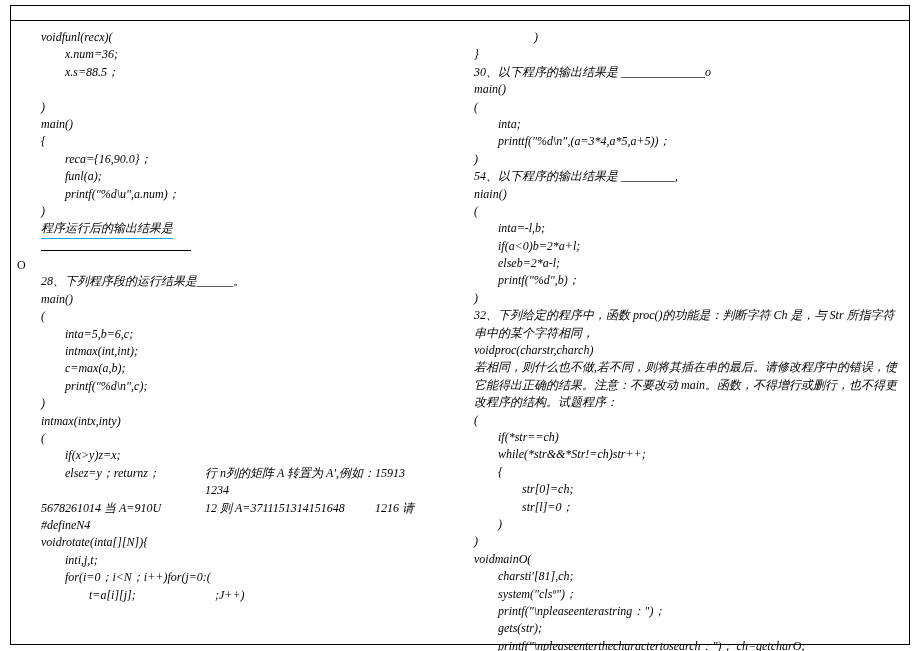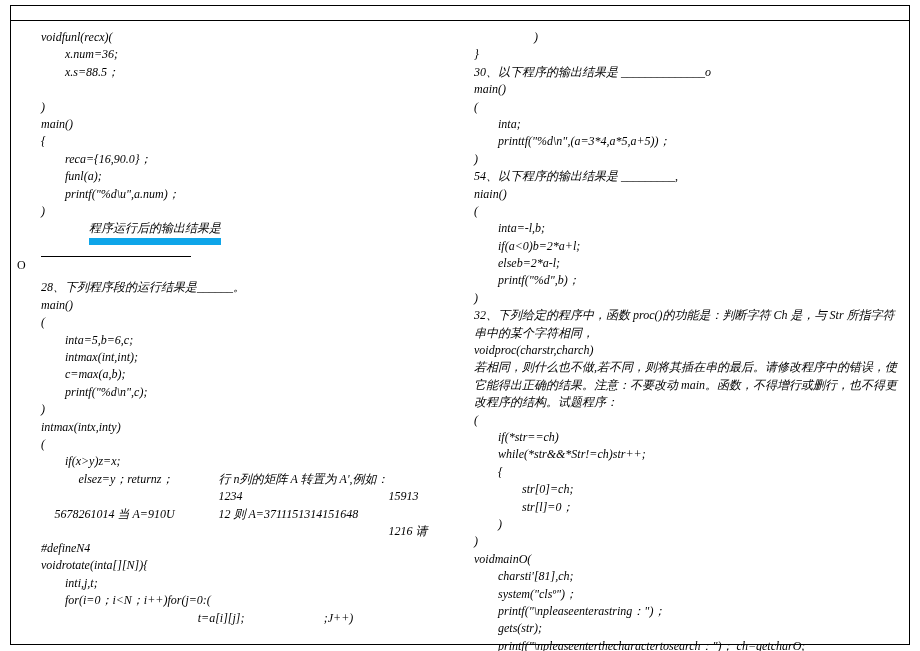--- a/index.html
+++ b/index.html
@@ -33,38 +33,36 @@
   .ind2 { padding-left: 50px; }
   .line { line-height: 1.45; white-space: pre; }
   .blank-long {
     border-bottom: 1px solid #000;
     display: inline-block;
     width: 150px;
     height: 12px;
     vertical-align: baseline;
   }
   .underline-label {
-    border-bottom: 7px solid #0ea5e9;
+    border-bottom: 1px solid #0ea5e9;
     display: inline-block;
-    margin-left: 48px;
   }
   .O-marker {
     position: absolute;
     left: 6px;
     top: 252px;
     font-size: 12px;
   }
   .row-line {
     display: flex;
     line-height: 1.45;
-    justify-content: center;
   }
   .row-line .c1 { width: 190px; padding-left:50px;}
   .row-line .c2 { width: 170px; }
-  .row-line .c3 { width: 60px; margin-top: 17px; }
+  .row-line .c3 { width: 60px; }
 </style>
 </head>
 <body>
 
 <div class="outer-frame">
   <div class="header-bar"></div>
   <div class="O-marker">O</div>
   <div class="cols">
 
     <div class="col-left">

